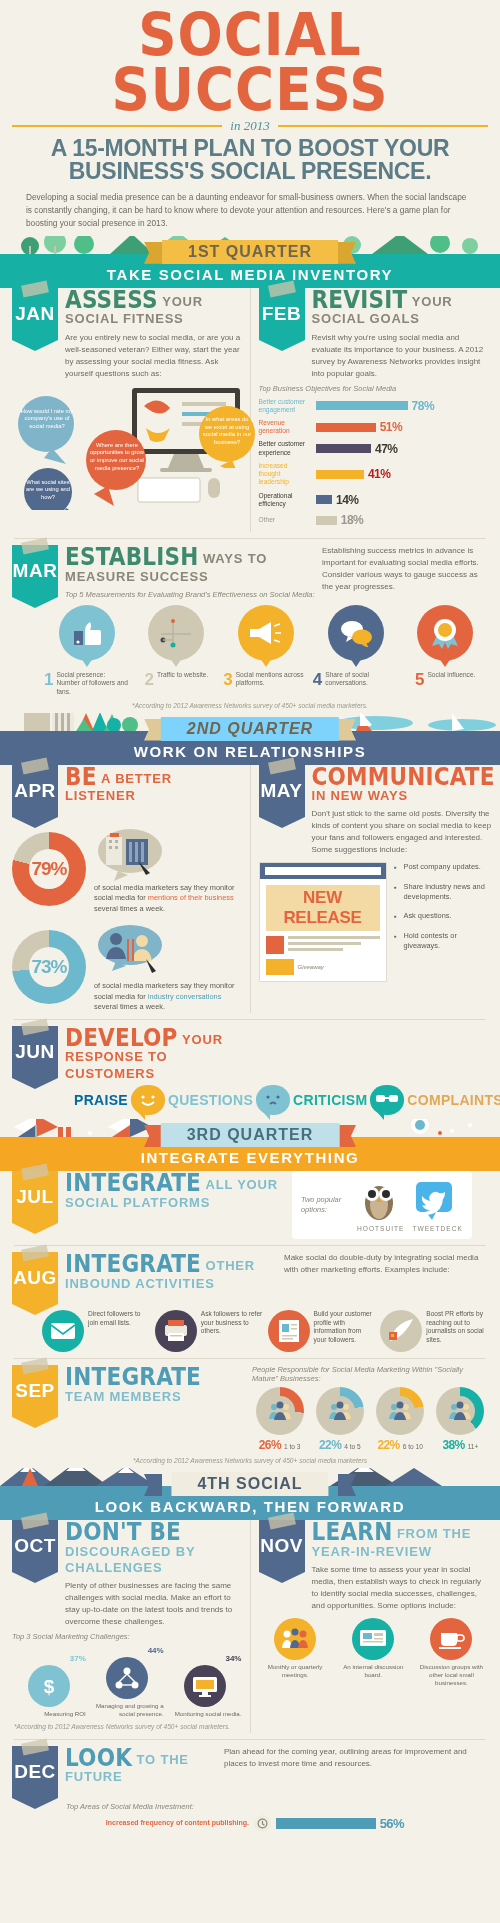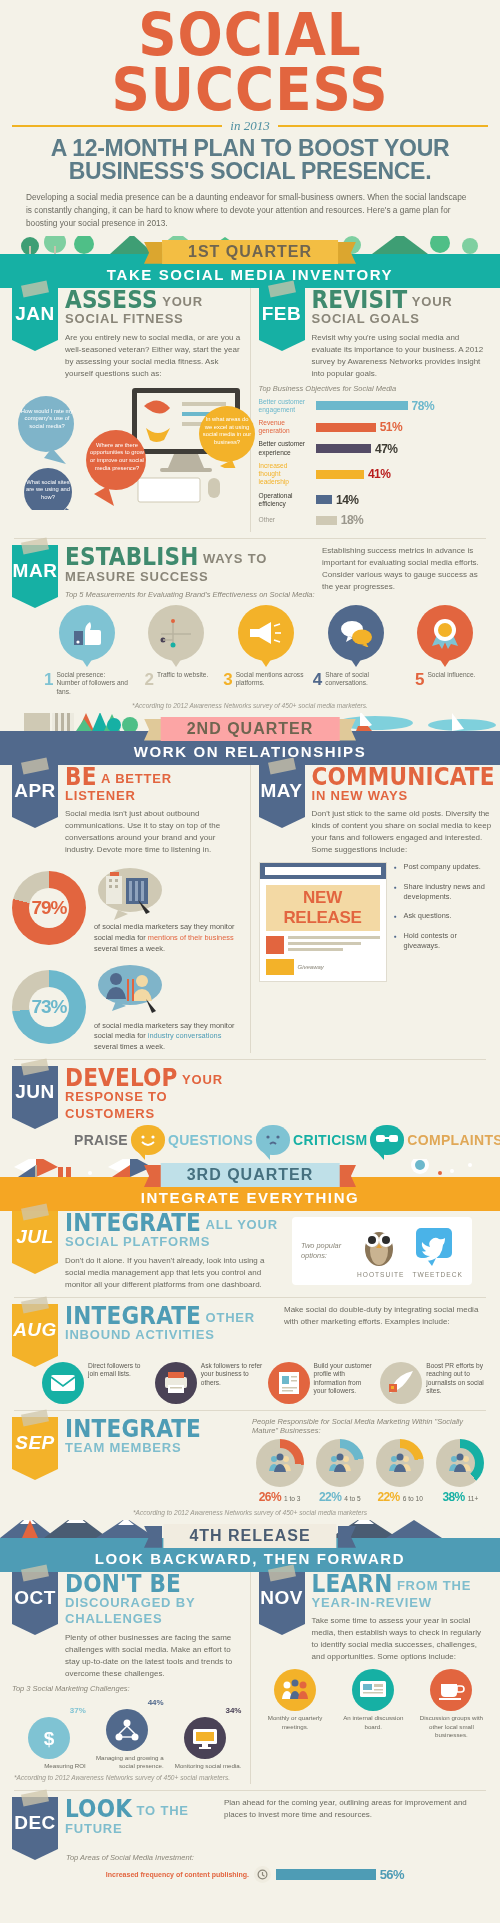--- a/index.html
+++ b/index.html
@@ -34,21 +34,21 @@
   .qband { position: absolute; left: 0; right: 0; bottom: 0; height: 34px; }
   .q1 .qband { background: #16b0a4; }
   .q2 .qband { background: #51698c; }
   .q3 .qband { background: #f5a623; }
   .q4 .qband { background: #4e9cb5; }
   .qribbon {
     position: absolute; left: 50%; transform: translateX(-50%); top: 4px;
     padding: 3px 26px; font-size: 16px; font-weight: bold; letter-spacing: 1px; z-index: 3;
   }
   .q1 .qribbon { background: #f3be43; color: #6f6550; }
-  .q2 .qribbon { background: #fca5a5; color: #6f6550; }
+  .q2 .qribbon { background: #7dd3fc; color: #6f6550; font-style: italic; }
   .q3 .qribbon { background: #bfe0e8; color: #45707f; }
   .q4 .qribbon { background: #f1ece0; color: #4a5c72; }
   .qtail { position: absolute; top: 6px; width: 18px; height: 22px; z-index: 2; }
   .q1 .qtail { background: #dba62f; }
   .q2 .qtail { background: #e0c999; }
   .q3 .qtail { background: #e2673f; }
   .q4 .qtail { background: #51698c; }
   .qtail.l { left: 50%; margin-left: -106px; clip-path: polygon(0 0,100% 0,100% 100%,0 100%,28% 50%); }
   .qtail.r { left: 50%; margin-left: 88px; clip-path: polygon(0 0,100% 0,72% 50%,100% 100%,0 100%); }
   .qsub {
@@ -63,21 +63,21 @@
   .mrow { display: flex; gap: 8px; }
   .mcol { flex: 1; min-width: 0; }
   .mhead { display: flex; gap: 7px; align-items: flex-start; }
   .tab {
     position: relative; width: 46px; min-height: 52px; flex: 0 0 46px;
     display: flex; align-items: center; justify-content: center;
     color: #fff; font-size: 19px; font-weight: bold; letter-spacing: .5px;
   }
   .tab.teal { background: #16b0a4; }
   .tab.blue { background: #51698c; }
-  .tab.gold { background: #f3b229; font-style: italic; }
+  .tab.gold { background: #f3b229; }
   .tab::after {
     content: ""; position: absolute; bottom: -11px; left: 0; border-style: solid;
     border-width: 11px 23px 0 23px; border-color: transparent; 
   }
   .tab.teal::after { border-top-color: #16b0a4; }
   .tab.blue::after { border-top-color: #51698c; }
   .tab.gold::after { border-top-color: #f3b229; }
   .tape {
     position: absolute; top: -5px; left: 50%; margin-left: -13px; width: 26px; height: 12px;
     background: #cfc6ab; opacity: .75; transform: rotate(-12deg);
@@ -199,21 +199,21 @@
 
 <div class="page">
 
   <div class="hdr">
     <div class="bigtitle">SOCIAL SUCCESS</div>
     <div class="yr-row">
       <div class="rule"></div>
       <div class="yr">in 2013</div>
       <div class="rule"></div>
     </div>
-    <div class="subtitle">A 12-MONTH PLAN TO BOOST YOUR BUSINESS'S SOCIAL PRESENCE.</div>
+    <div class="subtitle">A 15-MONTH PLAN TO BOOST YOUR BUSINESS'S SOCIAL PRESENCE.</div>
     <div class="intro">Developing a social media presence can be a daunting endeavor for small-business owners. When the social landscape is constantly changing, it can be hard to know where to devote your attention and resources. Here's a game plan for boosting your social presence in 2013.</div>
   </div>
 
   <div class="qbanner q1">
     <div class="scene">
       <svg width="500" height="26">
         <circle cx="30" cy="18" r="9" fill="#3e9e74"></circle>
           <rect x="29" y="18" width="2" height="8" fill="#c9c3ae"></rect>
         <circle cx="55" cy="14" r="11" fill="#7ecfa0"></circle>
           <rect x="54" y="18" width="2" height="8" fill="#c9c3ae"></rect>
@@ -483,21 +483,20 @@
         <div class="mhead">
           <div class="tab blue">
             <div class="tape"></div>
             <span>APR</span>
           </div>
           <div style="flex:1">
             <div class="mtitle t-orange">
               <span class="big">BE</span>
               <span class="small">A BETTER LISTENER</span>
             </div>
-            <div class="body">Social media isn't just about outbound communications. Use it to stay on top of the conversations around your brand and your industry. Devote more time to listening in.</div>
           </div>
         </div>
         <div id="apr-stats">
             <div class="donutrow">
               <div class="donut" style="background:conic-gradient(#e2653f 0deg 284deg,#cfc9b4 284deg 360deg)">
                 <div class="hole">
                   <span class="pct" style="color:#e2653f">79%</span>
                 </div>
               </div>
               <div class="dside">
@@ -602,21 +601,21 @@
         <span>JUN</span>
       </div>
       <div style="flex:0 0 182px">
         <div class="mtitle t-orange">
           <span class="big">DEVELOP</span>
           <span class="small">YOUR RESPONSE TO CUSTOMERS</span>
         </div>
       </div>
     </div>
     <div class="junrow" id="jun-items" style="padding-left:54px">
-        <div class="junword" style="color: #737373; padding-left: 8px;">PRAISE</div>
+        <div class="junword" style="color: #0369a1; padding-left: 8px;">PRAISE</div>
         <div class="face" style="background: rgb(243, 178, 41); color: rgb(243, 178, 41); display: flex; align-items: center; justify-content: center;">
           <svg width="26" height="20" viewBox="0 0 26 20">
             <circle cx="8" cy="7" r="1.6" fill="#fff"></circle>
             <circle cx="18" cy="7" r="1.6" fill="#fff"></circle>
             <path d="M7 12 q6 6 12 0" stroke="#fff" stroke-width="1.8" fill="none"></path>
           </svg>
         </div>
         <div class="junword" style="color: rgb(127, 195, 211);">QUESTIONS</div>
         <div class="face" style="background: rgb(127, 195, 211); color: rgb(127, 195, 211); display: flex; align-items: center; justify-content: center;">
           <svg width="26" height="20" viewBox="0 0 26 20">
@@ -671,21 +670,20 @@
         <div class="mhead">
           <div class="tab gold">
             <div class="tape"></div>
             <span>JUL</span>
           </div>
           <div style="flex:1">
             <div class="mtitle t-teal">
               <span class="big">INTEGRATE</span>
               <span class="small">ALL YOUR SOCIAL PLATFORMS</span>
             </div>
-            <div class="body">Don't do it alone. If you haven't already, look into using a social media management app that lets you control and monitor all your different platforms from one dashboard.</div>
           </div>
         </div>
       </div>
       <div style="flex:0 0 196px;display:flex;align-items:center">
         <div class="bubblebox">
           <div class="optlabel">Two popular options:</div>
           <div class="applogo">
             <svg width="44" height="44" viewBox="0 0 44 44">
               <ellipse cx="22" cy="25" rx="14" ry="17" fill="#8a7557"></ellipse>
               <ellipse cx="22" cy="27" rx="9" ry="14" fill="#c9b391"></ellipse>
@@ -885,21 +883,21 @@
         <path d="M330 26 L364 4 L398 26 Z" fill="#4a5c72"></path>
           <path d="M364 4 L354 12 L374 12 Z" fill="#fff"></path>
         <path d="M386 26 L414 8 L442 26 Z" fill="#51698c"></path>
         <circle cx="460" cy="16" r="10" fill="#f4f2e8"></circle>
         <circle cx="478" cy="20" r="7" fill="#f4f2e8"></circle>
       </svg>
     </div>
     <div class="qband"></div>
     <div class="qtail l"></div>
     <div class="qtail r"></div>
-    <div class="qribbon">4TH RELEASE</div>
+    <div class="qribbon">4TH SOCIAL</div>
     <div class="qsub">LOOK BACKWARD, THEN FORWARD</div>
   </div>
 
   <div class="sect">
     <div class="mrow">
 
       <div class="mcol">
         <div class="mhead">
           <div class="tab blue">
             <div class="tape"></div>

